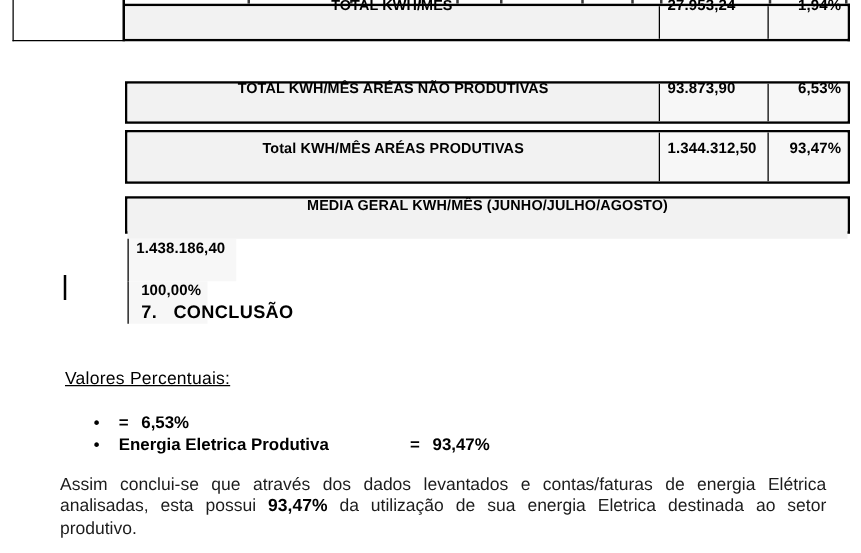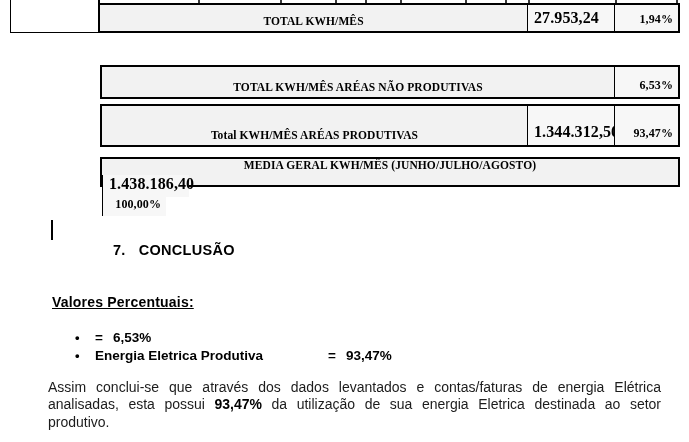--- a/index.html
+++ b/index.html
@@ -11,31 +11,30 @@
 
   
   .mini-table{
     position:absolute;left:100px;width:580px;
     border:2px solid var(--border,#000);
     box-sizing:border-box;display:flex;background:var(--cell-bg,#f2f2f2);
   }
   .mini-table .cell{
     box-sizing:border-box;display:flex;align-items:flex-end;
     font-weight:bold;font-size:11.5px;letter-spacing:0.1px;
-    padding-bottom:4px;
-    font-family:Liberation Serif, serif;
+    padding-bottom:20px;
   }
   .mini-table .label-cell{
     flex:1;justify-content:center;text-align:center;
     background:var(--cell-bg,#f2f2f2);
   }
   .mini-table .value-cell{
     width:87px;border-left:1.5px solid var(--border,#000);
     background:var(--value-bg,#f7f7f7);
-    justify-content:flex-start;padding-left:6px;font-size:16px;
+    justify-content:flex-start;padding-left:6px;font-size:12px;
   }
   .mini-table .percent-cell{
     width:64px;border-left:1.5px solid var(--border,#000);
     background:var(--value-bg,#f7f7f7);
     justify-content:flex-end;padding-right:5px;font-size:12px;
   }
   #table-0{top:3px;height:30px;border-left:none;}
   #table-1{top:52px;height:34px;margin-top:13px;}
   #table-2{top:104px;height:43px;}
   #table-3{top:157px;height:30px;flex-direction:column;}
@@ -52,21 +51,21 @@
   .text-cursor{
     position:absolute;left:51px;top:220px;width:1.5px;height:20px;background:#000;
   }
   .heading{
     position:absolute;left:113px;top:242px;
     font-weight:bold;font-size:14.5px;letter-spacing:0.3px;display:flex;
   }
   .heading .num{margin-right:13px;}
   .subheading{
     position:absolute;left:52px;top:294px;
-    font-weight:bold;font-size:14px;text-decoration:underline;letter-spacing:0.2px;
+    font-weight:normal;font-size:14px;text-decoration:underline;letter-spacing:0.2px;
   }
   .bullets{position:absolute;left:75px;top:328px;font-weight:bold;font-size:13.5px;}
   .bullet-row{display:flex;height:18px;align-items:center;}
   .bullet-dot{width:20px;font-size:13px;}
   .bullet-label{width:233px;}
   .bullet-eq{width:18px;}
   .para{
     position:absolute;left:48px;top:379px;width:613px;
     font-size:14px;line-height:17.3px;color:#1c1c1c;
   }
@@ -92,20 +91,21 @@
   <div class="stub" style="left:676px"></div>
 
   <div class="mini-table" id="table-0">
     <div class="cell label-cell">TOTAL KWH/MÊS</div>
     <div class="cell value-cell">27.953,24</div>
     <div class="cell percent-cell">1,94%</div>
   </div>
 
   <div class="mini-table" id="table-1">
     <div class="cell label-cell">TOTAL KWH/MÊS ARÉAS NÃO PRODUTIVAS</div>
+    <div class="cell value-cell">93.873,90</div>
     <div class="cell percent-cell">6,53%</div>
   </div>
 
   <div class="mini-table" id="table-2">
     <div class="cell label-cell">Total KWH/MÊS ARÉAS PRODUTIVAS</div>
     <div class="cell value-cell">1.344.312,50</div>
     <div class="cell percent-cell">93,47%</div>
   </div>
 
   <div class="mini-table" id="table-3">

